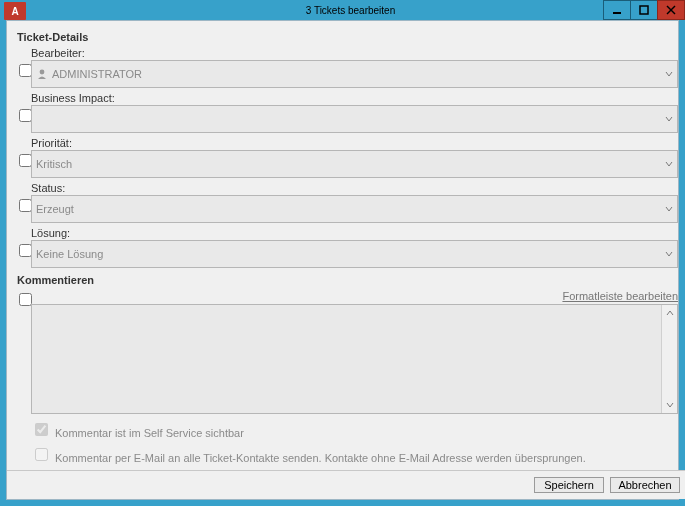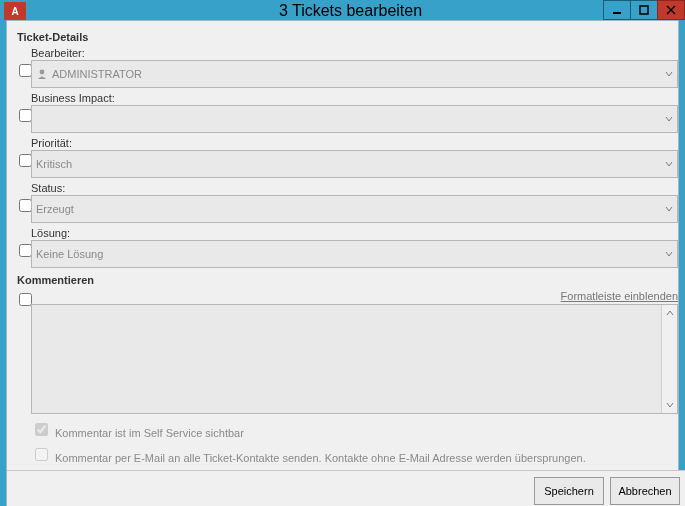--- a/index.html
+++ b/index.html
@@ -40,21 +40,21 @@
     align-items: center;
     justify-content: center;
     border-radius: 1px;
   }
   .titlebar-title {
     position: absolute;
     left: 16px; right: 0;
     text-align: center;
     line-height: 22px;
     color: #000;
-    font-size: 16px;
+    font-size: 10px;
     pointer-events: none;
   }
   .win-controls {
     margin-left: auto;
     display: flex;
     height: 20px;
   }
   .win-btn {
     width: 28px;
     height: 20px;
@@ -175,21 +175,21 @@
     border-top: 1px solid #c8c8c8;
     background: #f0f0f0;
     padding: 6px;
     display: flex;
     justify-content: flex-end;
     gap: 6px;
     margin: 6px -8px -6px -8px;
   }
   .btn {
     min-width: 70px;
-    height: 28px;
+    height: 16px;
     border: 1px solid #9a9a9a;
     background: #eaeaea;
     font-size: 11px;
     display:flex;align-items:center;justify-content:center;
     cursor:pointer;
   }
   .spacer { flex:1; }
 </style>
 </head>
 <body>
@@ -293,21 +293,21 @@
               </svg></span>
         </div>
       </div>
     </div>
 
     <div class="section-title">Kommentieren</div>
 
     <div class="comment-area">
       <div class="cb-col comment-cb"><input type="checkbox" style=""></div>
       <div class="comment-body">
-        <div class="format-link">Formatleiste einblenden</div>
+        <div class="format-link">Formatleiste bearbeiten</div>
         <div class="textarea-wrap">
           <div class="ta-scroll">
             <div class="sbtn">
                 <svg width="8" height="8">
                   <path d="M1 6 L4 2 L7 6" fill="none" stroke="#7a7a7a"></path>
                 </svg>
               </div>
             <div class="sbtn">
                 <svg width="8" height="8">
                   <path d="M1 2 L4 6 L7 2" fill="none" stroke="#7a7a7a"></path>

